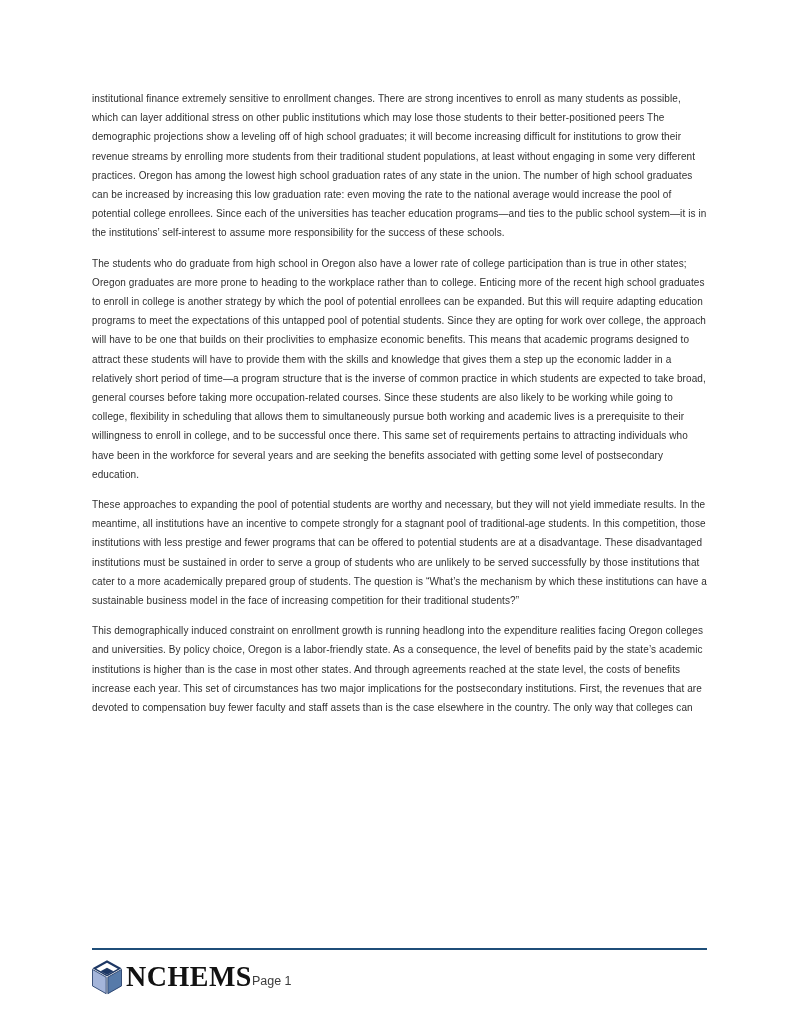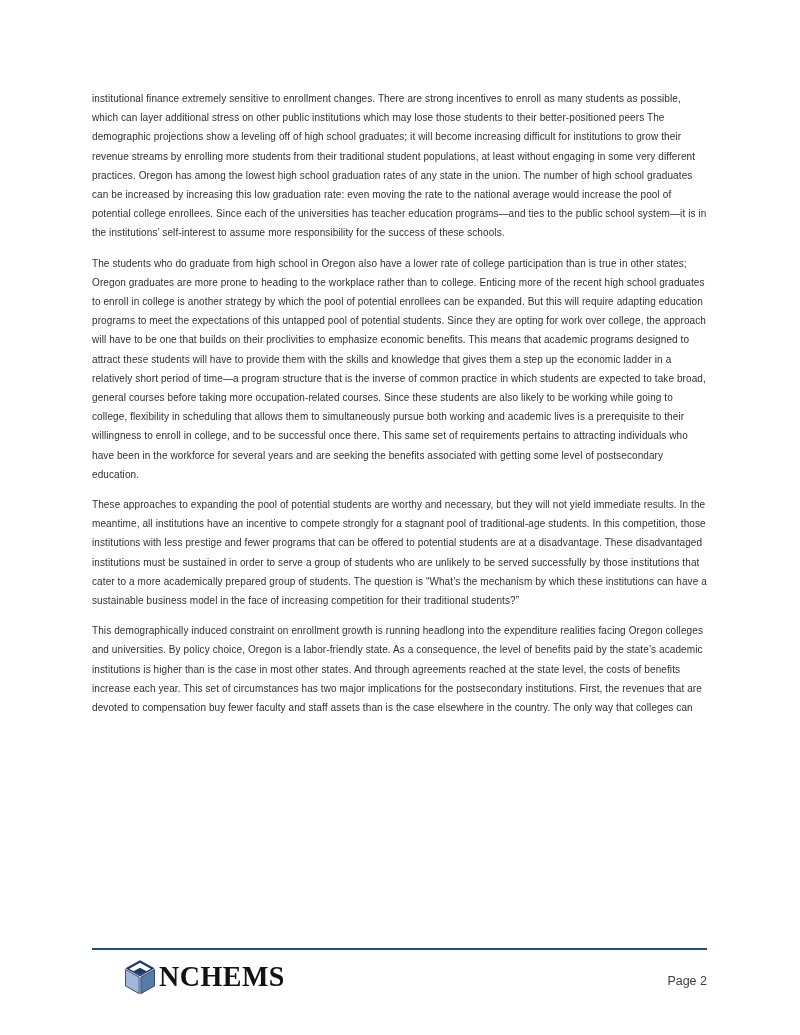--- a/index.html
+++ b/index.html
@@ -37,22 +37,20 @@
   }
   .rule {
     width: 100%;
     height: 2px;
     background: #1f4e79;
   }
   .footer-row {
     margin-top: 9px;
     display: flex;
     align-items: center;
-    justify-content: space-between;
-    margin-left: 33px;
   }
   .logo {
     display: flex;
     align-items: center;
     gap: 4px;
   }
   .cube {
     display: inline-flex;
     width: 30px;
     height: 36px;
@@ -98,17 +96,17 @@
 
             <polygon points="16,8.6 23,12.3 16,16.1 9,12.3" fill="#1d3764"></polygon>
 
             <polygon points="0.5,10.4 15.1,18.7 15.1,36.3 0.5,28" fill="#a4b5da" stroke="#1d3764" stroke-width="0.9"></polygon>
 
             <polygon points="31.5,10.4 16.9,18.7 16.9,36.3 31.5,28" fill="#567aa9" stroke="#1d3764" stroke-width="0.9"></polygon>
           </svg>
         </span>
         <span class="logo-text">NCHEMS</span>
       </div>
-      <span class="page-num">Page 2</span>
+      <span class="page-num">Page 1</span>
     </div>
   </footer>
 
 </div>
 
 </body></html>

